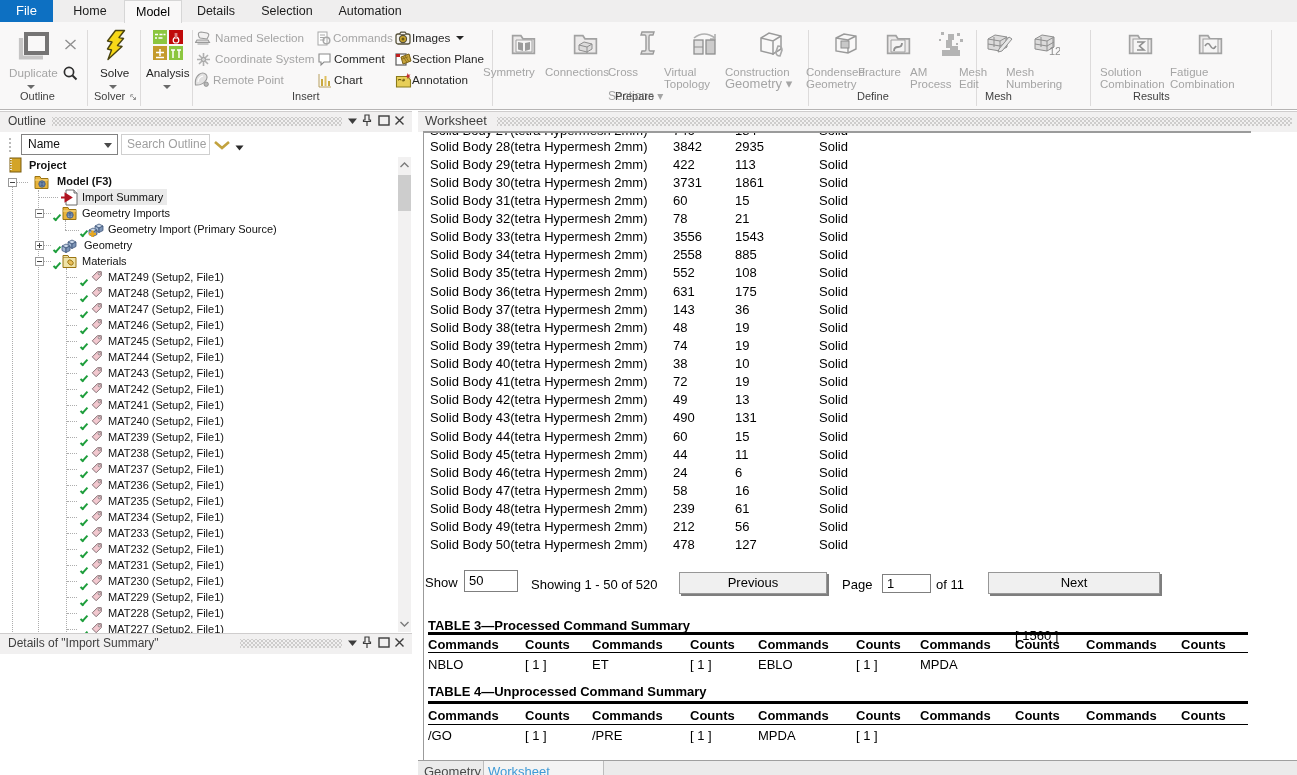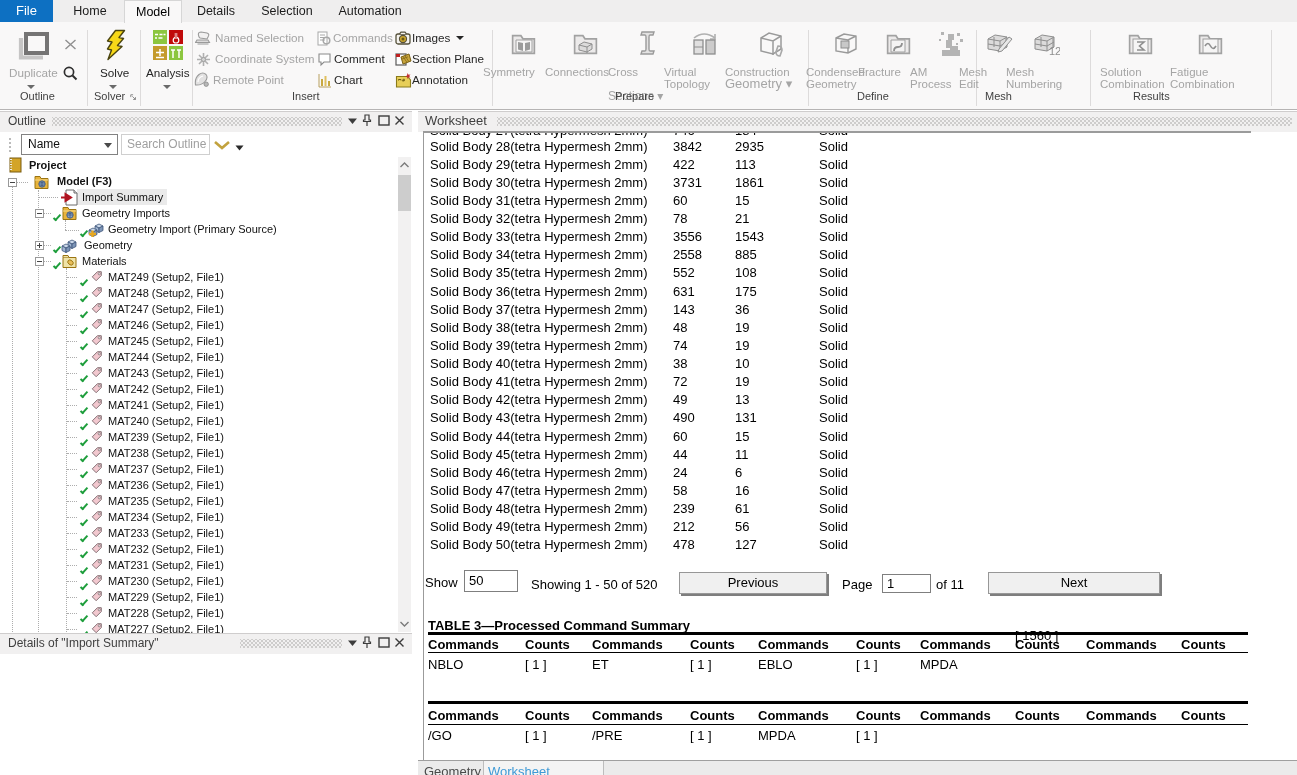--- a/index.html
+++ b/index.html
@@ -737,20 +737,21 @@
     <div class="thead" style="left:1181px;top:637px">Counts</div>
 <div class="hline" style="left:428px;top:652px;width:820px;height:1px"></div>
 <div class="wtx" style="left:428px;top:657px">NBLO</div>
     <div class="wtx" style="left:525px;top:657px">[ 1 ]</div>
 <div class="wtx" style="left:592px;top:657px">ET</div>
     <div class="wtx" style="left:690px;top:657px">[ 1 ]</div>
 <div class="wtx" style="left:758px;top:657px">EBLO</div>
     <div class="wtx" style="left:856px;top:657px">[ 1 ]</div>
 <div class="wtx" style="left:920px;top:657px">MPDA</div>
     <div class="wtx" style="left:1015px;top:628px">[ 1560 ]</div>
+<div class="thead" style="left:428px;top:684px">TABLE 4—Unprocessed Command Summary</div>
 <div class="hline" style="left:428px;top:701px;width:820px;height:3px"></div>
 <div class="thead" style="left:428px;top:708px">Commands</div>
     <div class="thead" style="left:525px;top:708px">Counts</div>
 <div class="thead" style="left:592px;top:708px">Commands</div>
     <div class="thead" style="left:690px;top:708px">Counts</div>
 <div class="thead" style="left:758px;top:708px">Commands</div>
     <div class="thead" style="left:856px;top:708px">Counts</div>
 <div class="thead" style="left:920px;top:708px">Commands</div>
     <div class="thead" style="left:1015px;top:708px">Counts</div>
 <div class="thead" style="left:1086px;top:708px">Commands</div>

